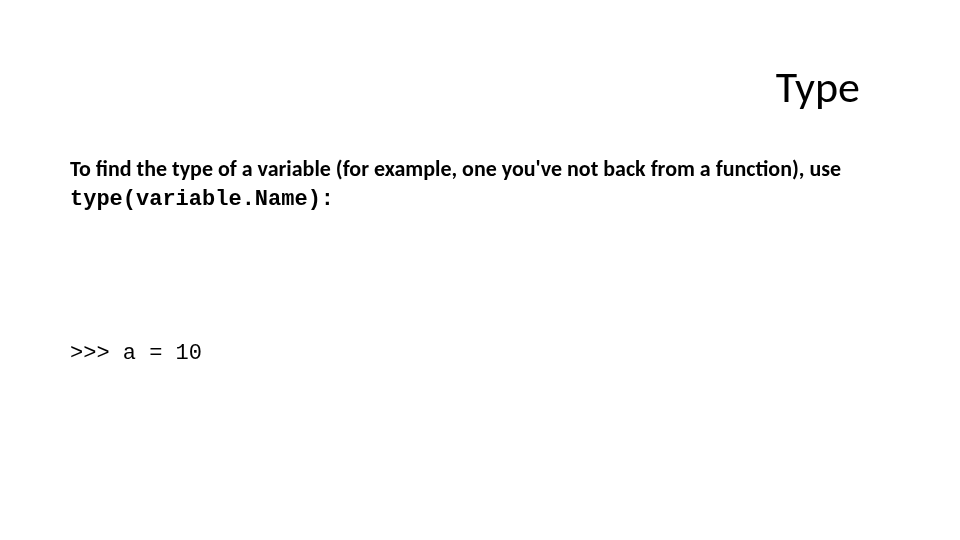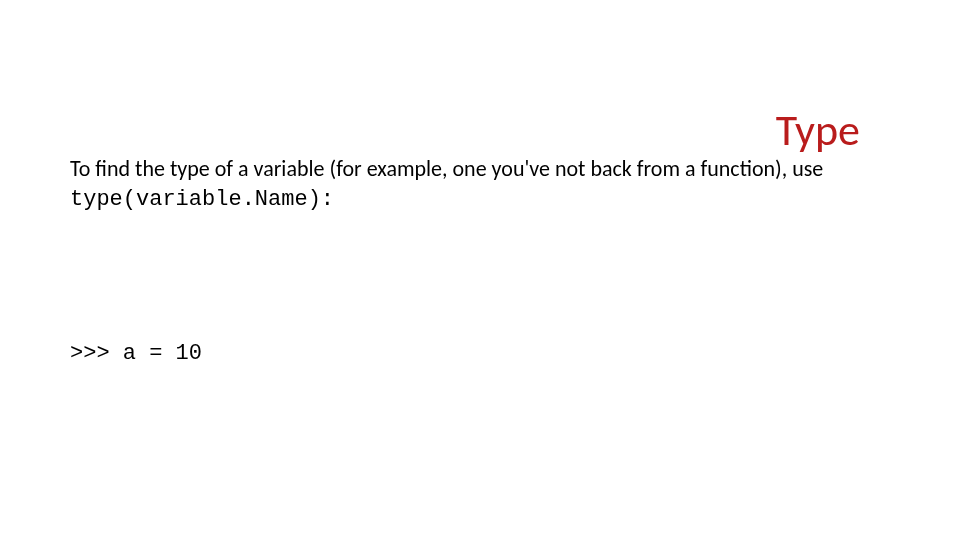--- a/index.html
+++ b/index.html
@@ -14,33 +14,32 @@
       font-family: Calibri, "Segoe UI", sans-serif;
       color: #000000;
       position: relative;
     }
     .title {
       position: absolute;
       top: 60px;
       right: 100px;
       font-size: 44px;
       font-weight: 400;
-      color: #b91c1c;
-      margin-top: 43px;
+      color: #000000;
     }
     .content {
       position: absolute;
       top: 155px;
       left: 70px;
       right: 70px;
     }
     .description {
       font-size: 22px;
       line-height: 1.3;
-      font-weight: 400;
+      font-weight: 700;
     }
     .description .code-inline {
       font-family: "Courier New", Courier, monospace;
     }
     .code-block {
       margin-top: 55px;
       font-family: "Courier New", Courier, monospace;
       font-size: 22px;
       line-height: 1.55;
       white-space: pre;

